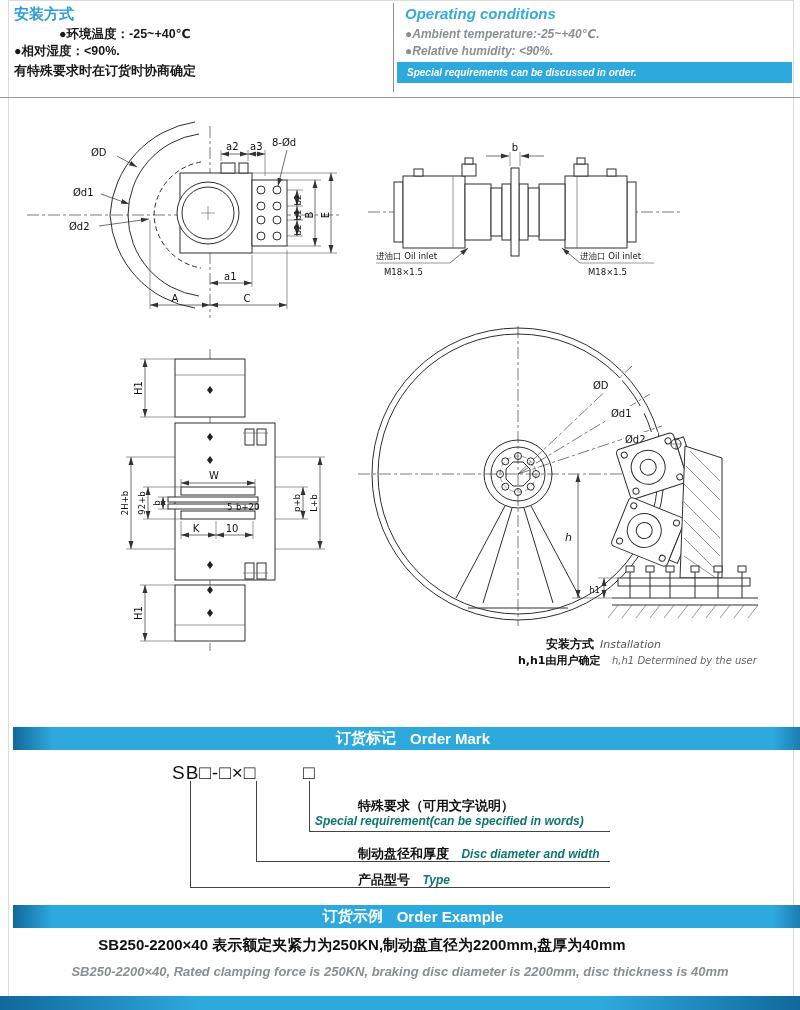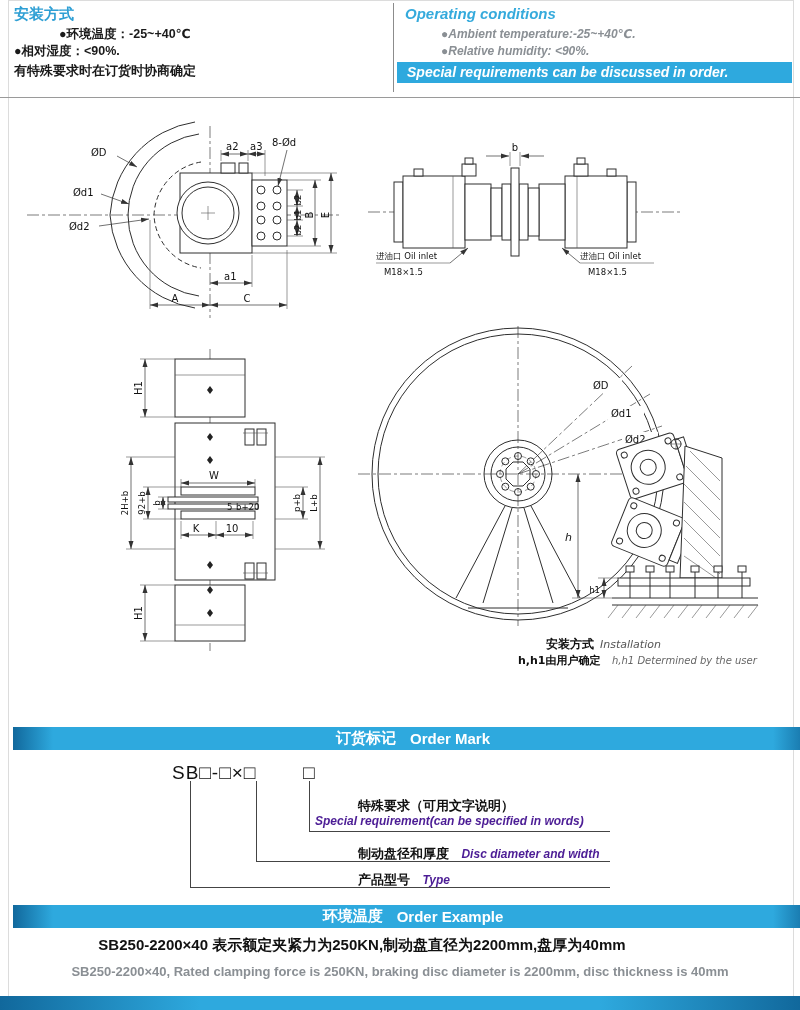--- a/index.html
+++ b/index.html
@@ -11,47 +11,47 @@
   }
   .page { position:relative; width:800px; height:1010px; background:#fff; overflow:hidden; }
   .frame { position:absolute; left:8px; top:0; width:786px; height:1008px; border:1px solid #dcdcdc; pointer-events:none; }
   .abs { position:absolute; }
 
   
   .cn-title { color:#2e9fd4; font-size:15px; font-weight:bold; }
   .en-title { color:#35aadc; font-size:15px; font-weight:bold; font-style:italic; }
   .cn-item { font-size:12.5px; font-weight:bold; }
   .cn-note { font-size:13px; font-weight:bold; }
-  .en-item { font-size:12px; color:#8a8f94; font-style:italic; font-weight:bold;margin-left:36px; }
+  .en-item { font-size:12px; color:#8a8f94; font-style:italic; font-weight:bold; }
   .en-banner {
     position:absolute; left:397px; top:62px; width:395px; height:21px;
     background:#2ea9de; color:#fff; font-style:italic; font-weight:bold;
-    font-size:14px; line-height:21px; padding-left:10px;
+    font-size:10px; line-height:21px; padding-left:10px;
   }
   .vdivider { position:absolute; left:393px; top:3px; width:1px; height:89px; background:#8c8c8c; }
   .hline { position:absolute; left:0; width:800px; height:1px; background:#9a9a9a; }
 
   
   .banner {
     position:absolute; left:13px; width:800px; height:23px;
     background:linear-gradient(90deg,#11689c 0%,#2ea9de 5%,#2ea9de 95%,#11689c 100%);
     color:#fff; display:flex; align-items:center; justify-content:center; gap:14px;
     font-size:15px; font-weight:bold;text-align:center;
   }
 
   
   .om-code { position:absolute; font-size:19px; letter-spacing:1px; color:#111; }
   .om-vline, .om-hline { position:absolute; background:#444; }
   .om-row-cn { font-size:13px; font-weight:bold; color:#111;margin-left:43px; }
-  .om-row-en { font-size:12px; color:#4c1d95; font-style:italic; font-weight:bold; }
+  .om-row-en { font-size:12px; color:#0f766e; font-style:italic; font-weight:bold; }
   .om-gap { margin-left:8px; }
 
   
   .oe-cn { position:absolute; left:0; top:936px; width:724px; text-align:center; font-size:15px; font-weight:bold; color:#111; }
-  .oe-en { position:absolute; left:0; top:964px; width:800px; text-align:center; font-size:13px; color:#8a8f94; font-weight:bold; }
+  .oe-en { position:absolute; left:0; top:964px; width:800px; text-align:center; font-size:13px; color:#8a8f94; font-style:italic; font-weight:bold; }
 
   .footer-bar {
     position:absolute; left:0; top:996px; width:800px; height:14px;
     background:linear-gradient(90deg,#11689c 0%,#2ea9de 25%,#2ea9de 75%,#11689c 100%);
   }
 
   
   svg text { font-family:"DejaVu Sans",sans-serif; }
   .ln   { stroke:#2e2e2e; stroke-width:1; fill:none; }
   .fillw{ fill:#fff; }
@@ -460,20 +460,20 @@
     <div class="om-hline" style="left:256px;top:861px;width:354px;height:1px;"></div>
 
     <div class="abs" style="left:315px;top:870px;">
       <span class="om-row-cn">产品型号</span>
       <span class="om-row-en om-gap">Type</span>
     </div>
     <div class="om-hline" style="left:190px;top:887px;width:420px;height:1px;"></div>
   </section>
 
   <div class="banner" style="top:905px;">
-    <span>环境温度</span>
+    <span>订货示例</span>
     <span>Order Example</span>
   </div>
   <div class="oe-cn">SB250-2200×40  表示额定夹紧力为250KN,制动盘直径为2200mm,盘厚为40mm</div>
   <div class="oe-en">SB250-2200×40, Rated clamping force is 250KN, braking disc diameter is 2200mm, disc thickness is 40mm</div>
 
   <div class="footer-bar"></div>
 </div>
 
 </body></html>

